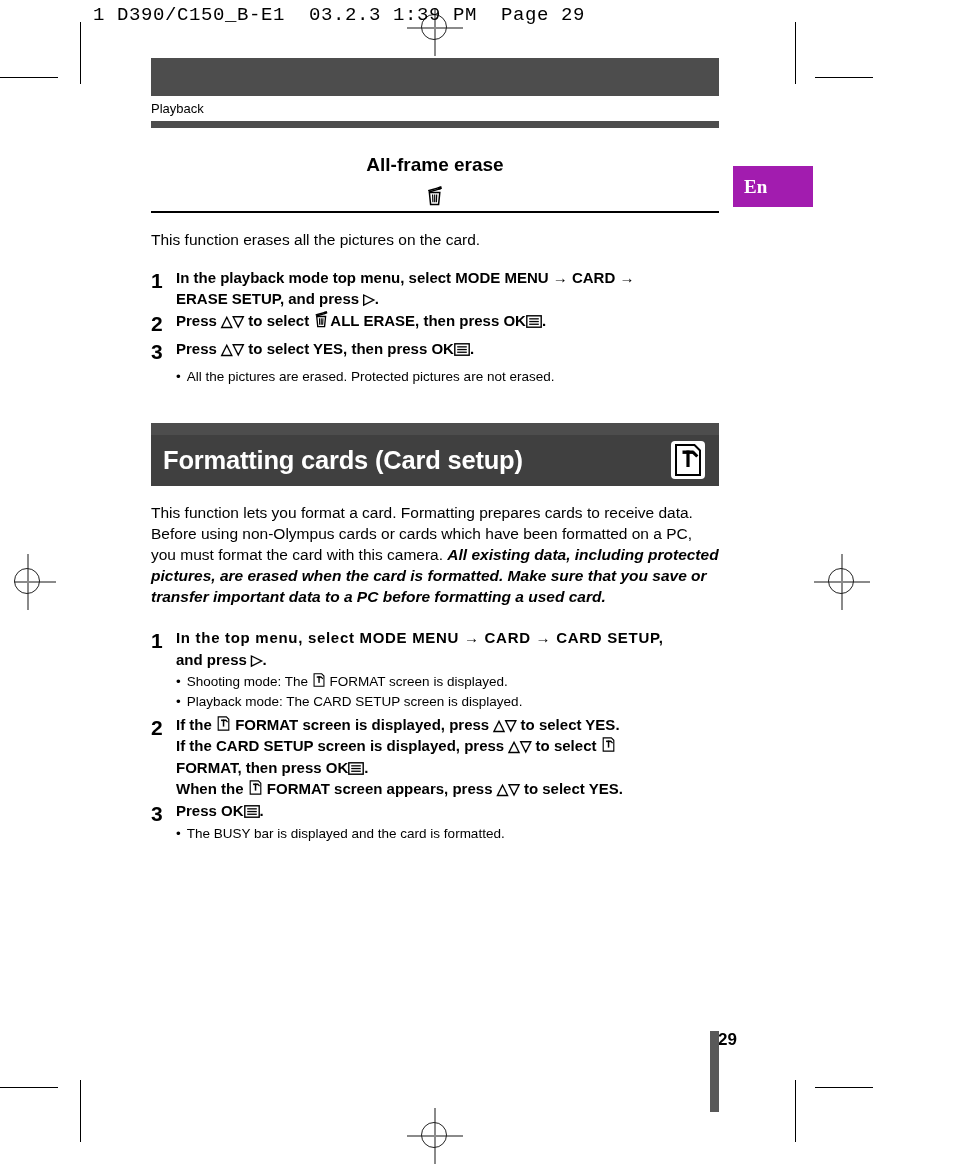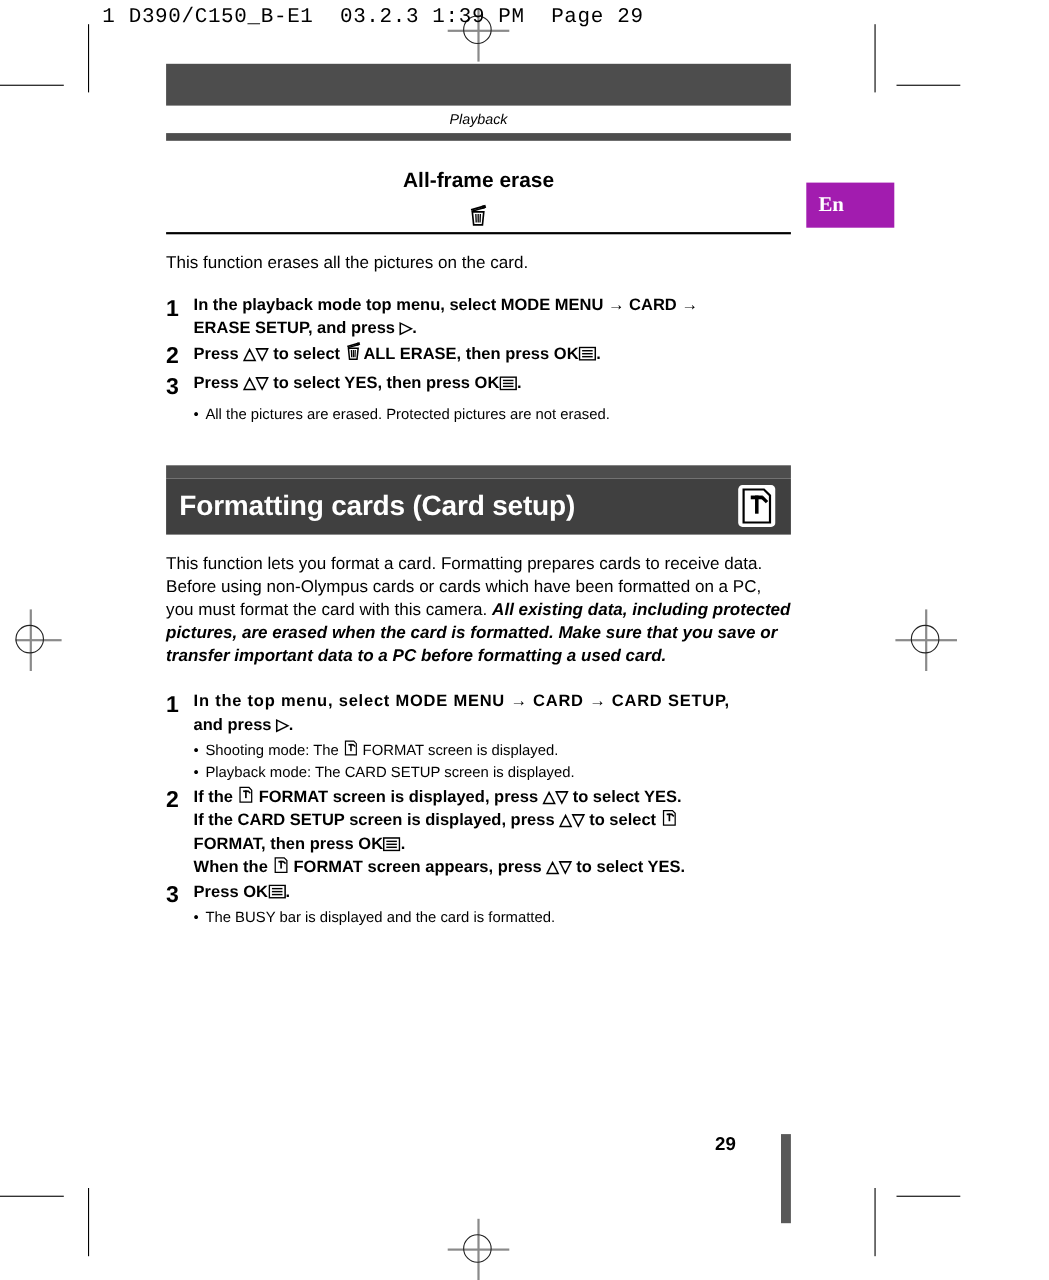--- a/index.html
+++ b/index.html
@@ -74,22 +74,21 @@
     top: 0;
     width: 568px;
   }
 
   .topbar {
     height: 38px;
     background: #4d4d4d;
     margin-top: 58px;
   }
   .running-head {
-    text-align: center;
-    font-style: italic;
+    text-align: left;
     font-size: 13px;
     margin-top: 5px;
     color: #000;
   }
   .rule-thick {
     height: 7px;
     background: #4d4d4d;
     margin-top: 5px;
   }
 
@@ -199,21 +198,21 @@
     font-size: 19px;
     display: flex;
     align-items: center;
     padding-left: 11px;
     box-sizing: border-box;
   }
 
   
   .pagenum {
     position: absolute;
-    left: 650px;
+    left: 718px;
     top: 1030px;
     font-size: 17px;
     font-weight: bold;
   }
   .pagebar {
     position: absolute;
     left: 710px;
     top: 1031px;
     width: 9px;
     height: 81px;

